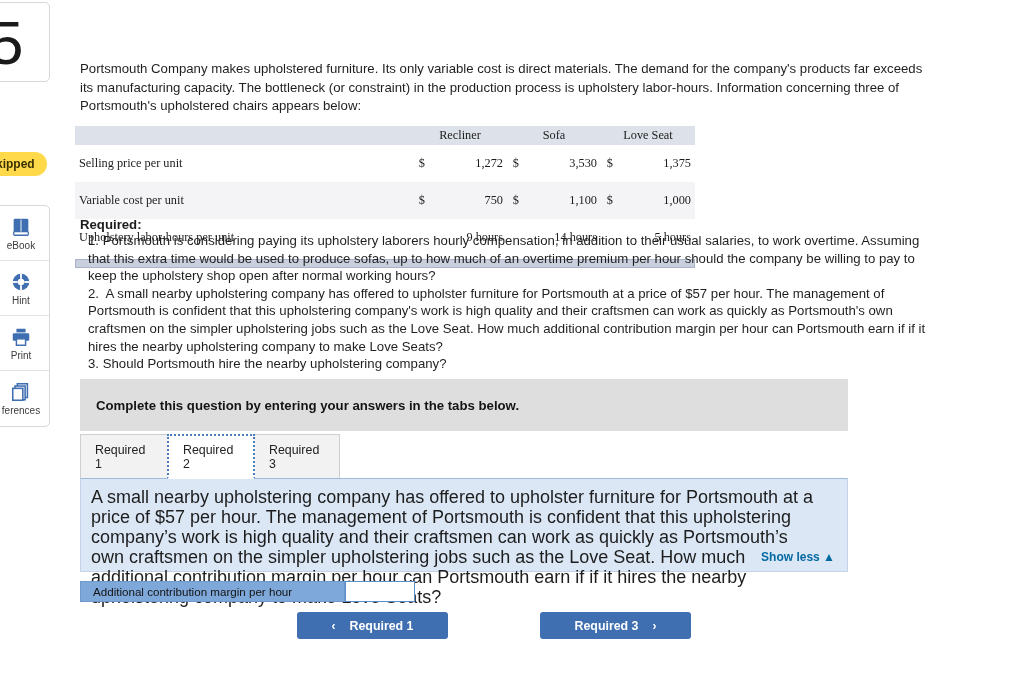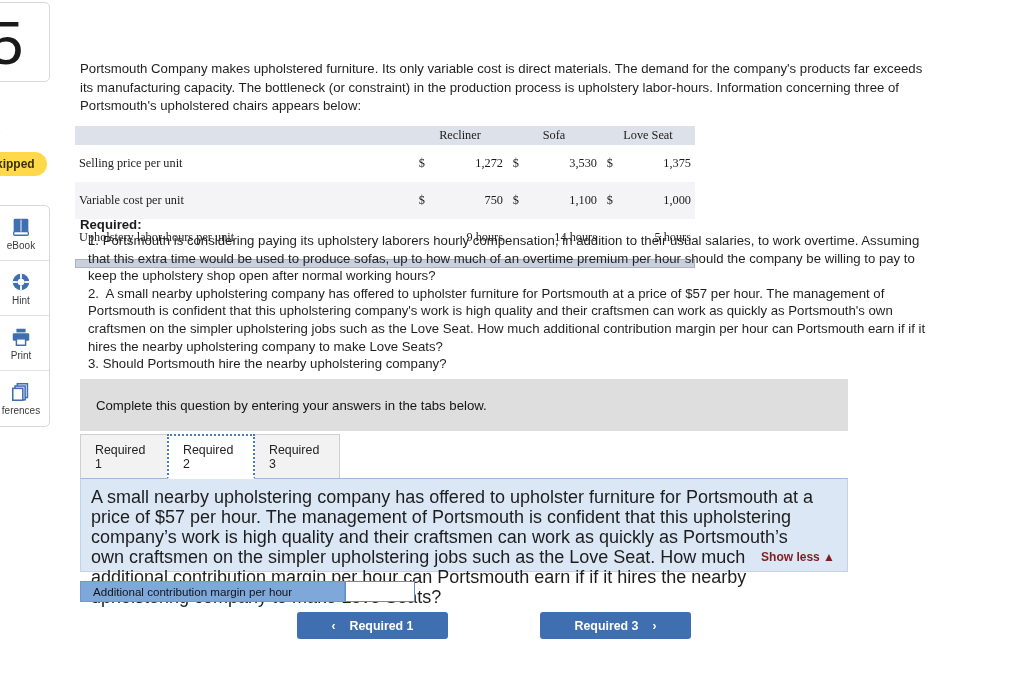--- a/index.html
+++ b/index.html
@@ -121,21 +121,21 @@
   }
 
   
   .banner {
     position: absolute; left: 0px; top: 379px;
     width: 768px; height: 52px;
     background: #dedede;
     display: flex; align-items: center;
   }
   .banner-text {
-    font-size: 13.2px; font-weight: normal; color: #141414;
+    font-size: 13.2px; font-weight: bold; color: #141414;
     padding-left: 16px;
   }
 
   
   .tabs {
     position: absolute; left: 0px; top: 434px;
     width: 768px; height: 45px;
   }
   .tab {
     position: absolute; top: 0;
@@ -160,21 +160,21 @@
     background: #dbe7f5;
     border: 1px solid #c3d4e8;
     border-top: 1px solid #9fb9d8;
   }
   .qpanel-text {
     position: absolute; left: 10px; top: 8px; width: 725px;
     font-size: 18px; color: #1d1d1d; line-height: 20px;
   }
   .show-less {
     position: absolute; right: 12px; bottom: 7px;
-    font-size: 12px; font-weight: bold; color: #7f1d1d;
+    font-size: 12px; font-weight: bold; color: #0369a1;
     cursor: pointer; white-space: nowrap;
   }
 
   
   .ans-row {
     position: absolute; left: 0px; top: 581px;
     display: flex; align-items: stretch;
   }
   .ans-label {
     width: 265px; height: 21px;

